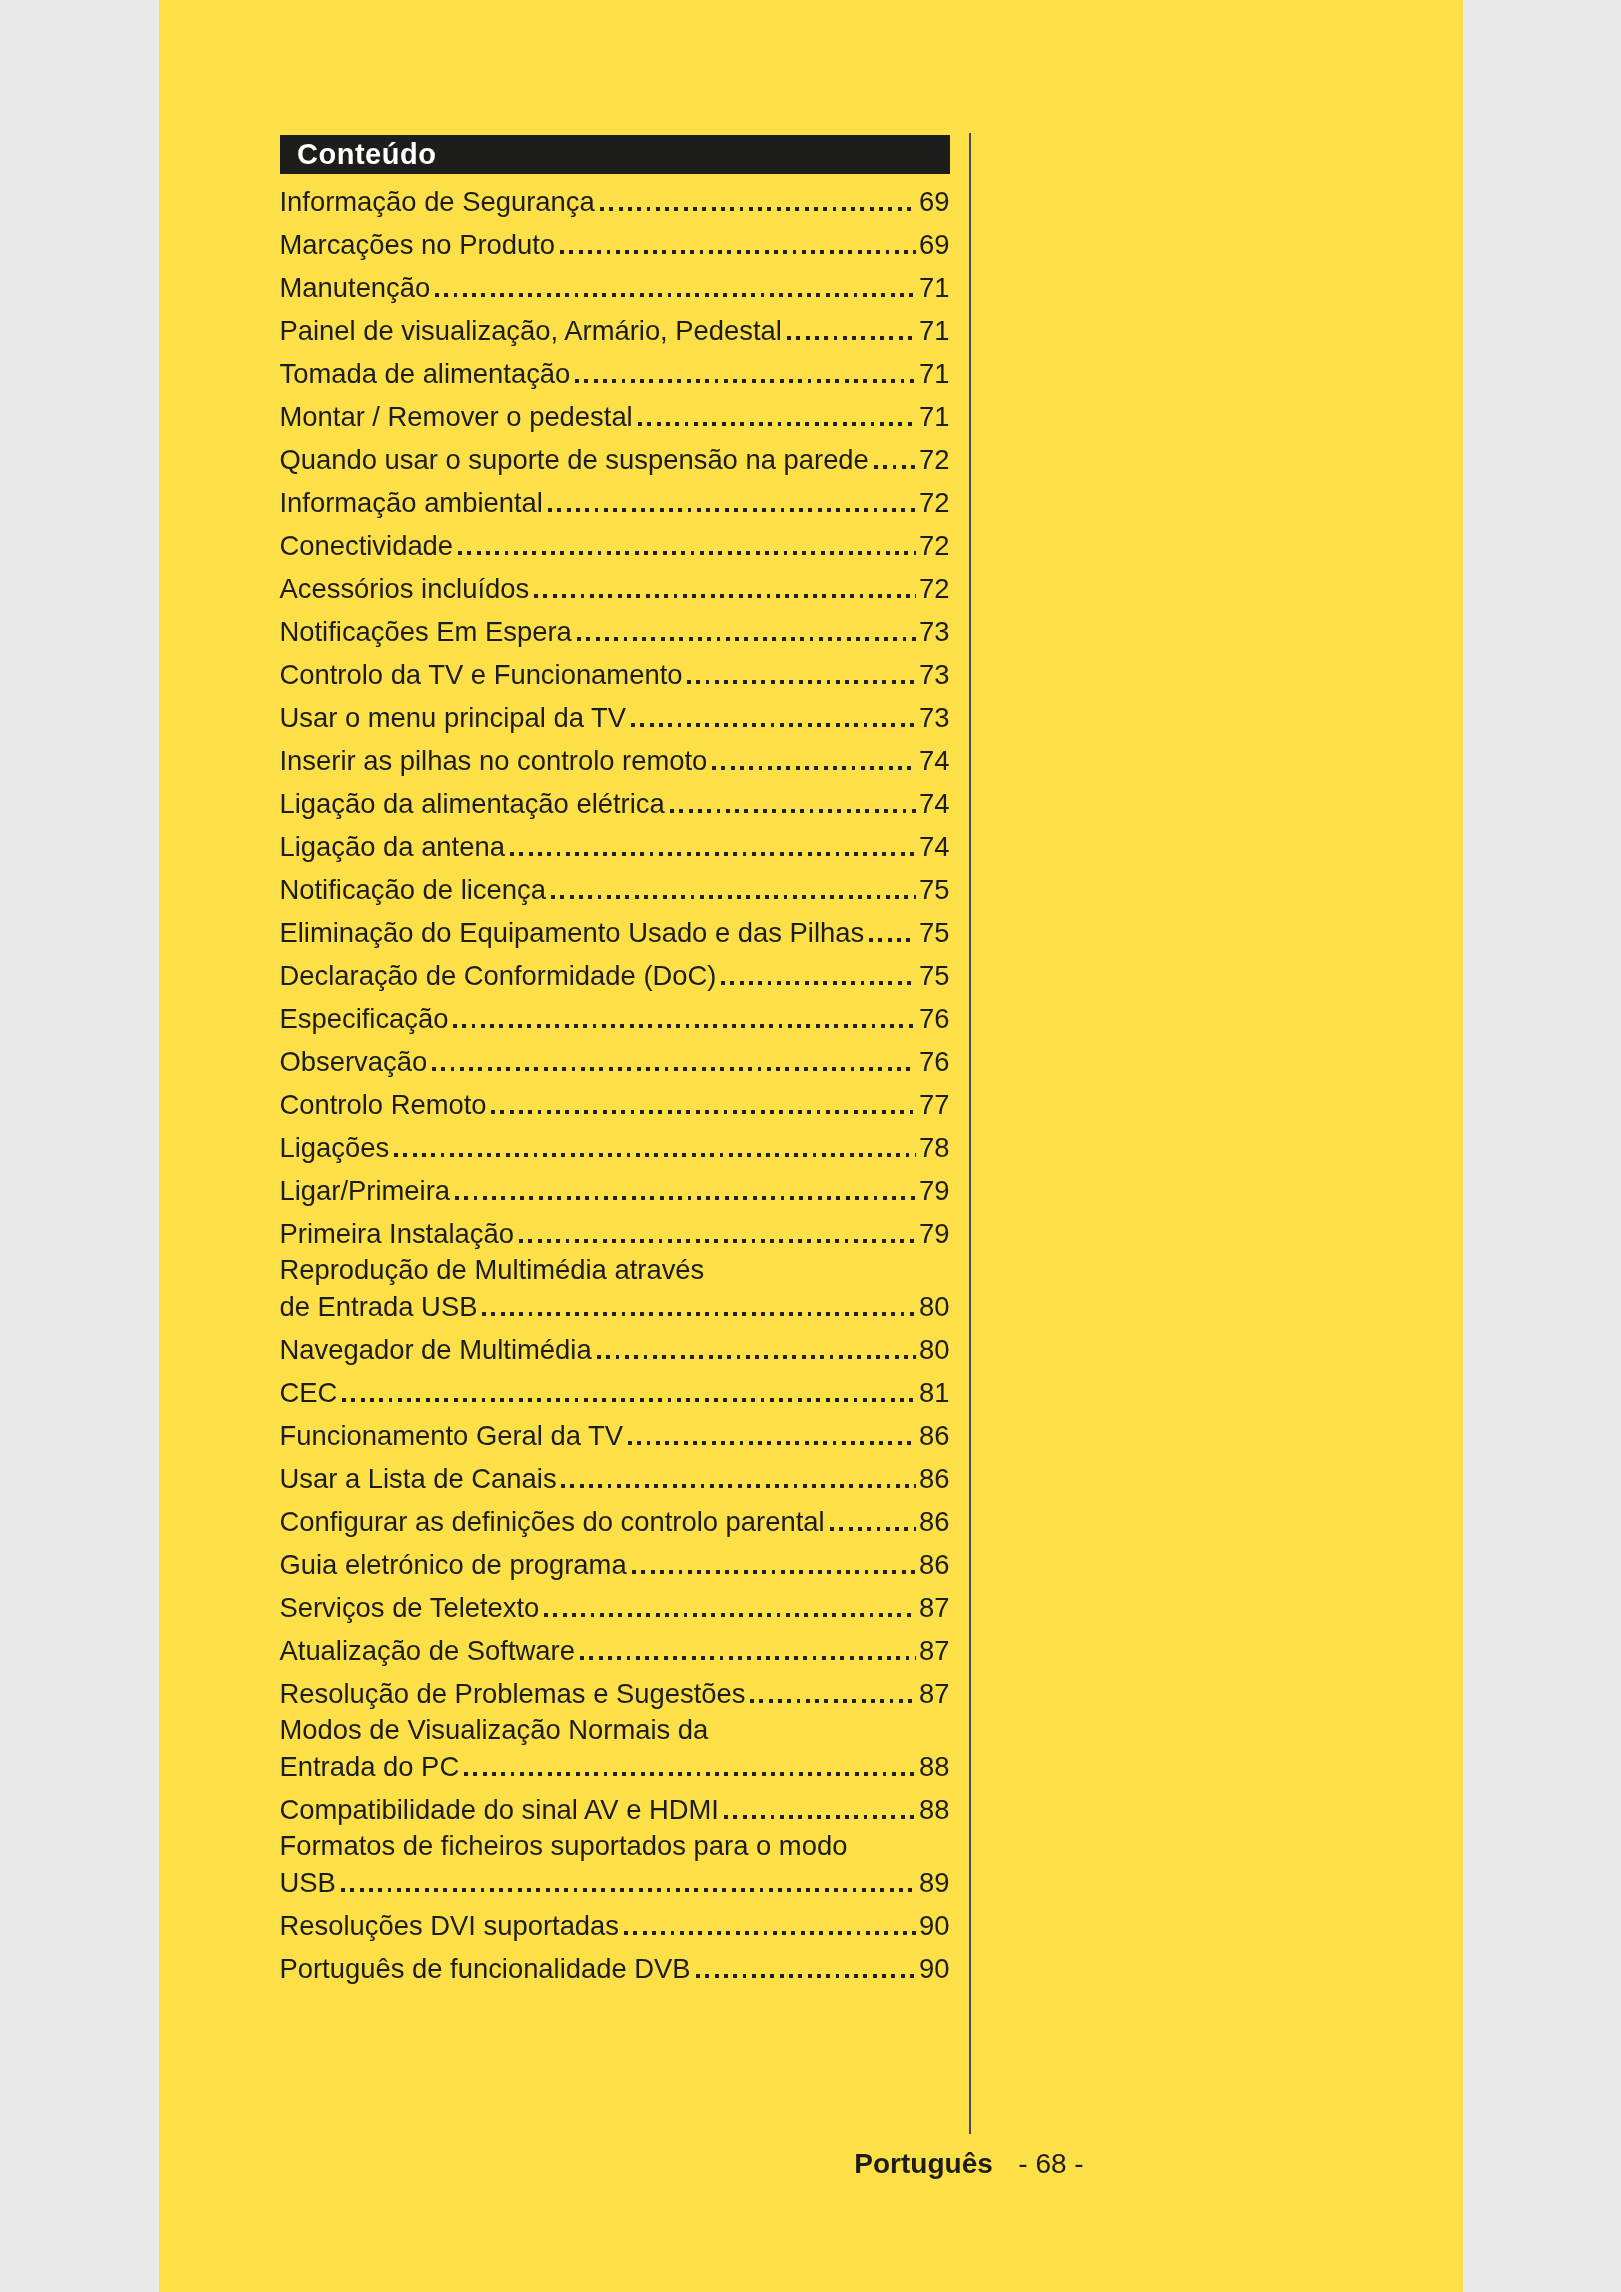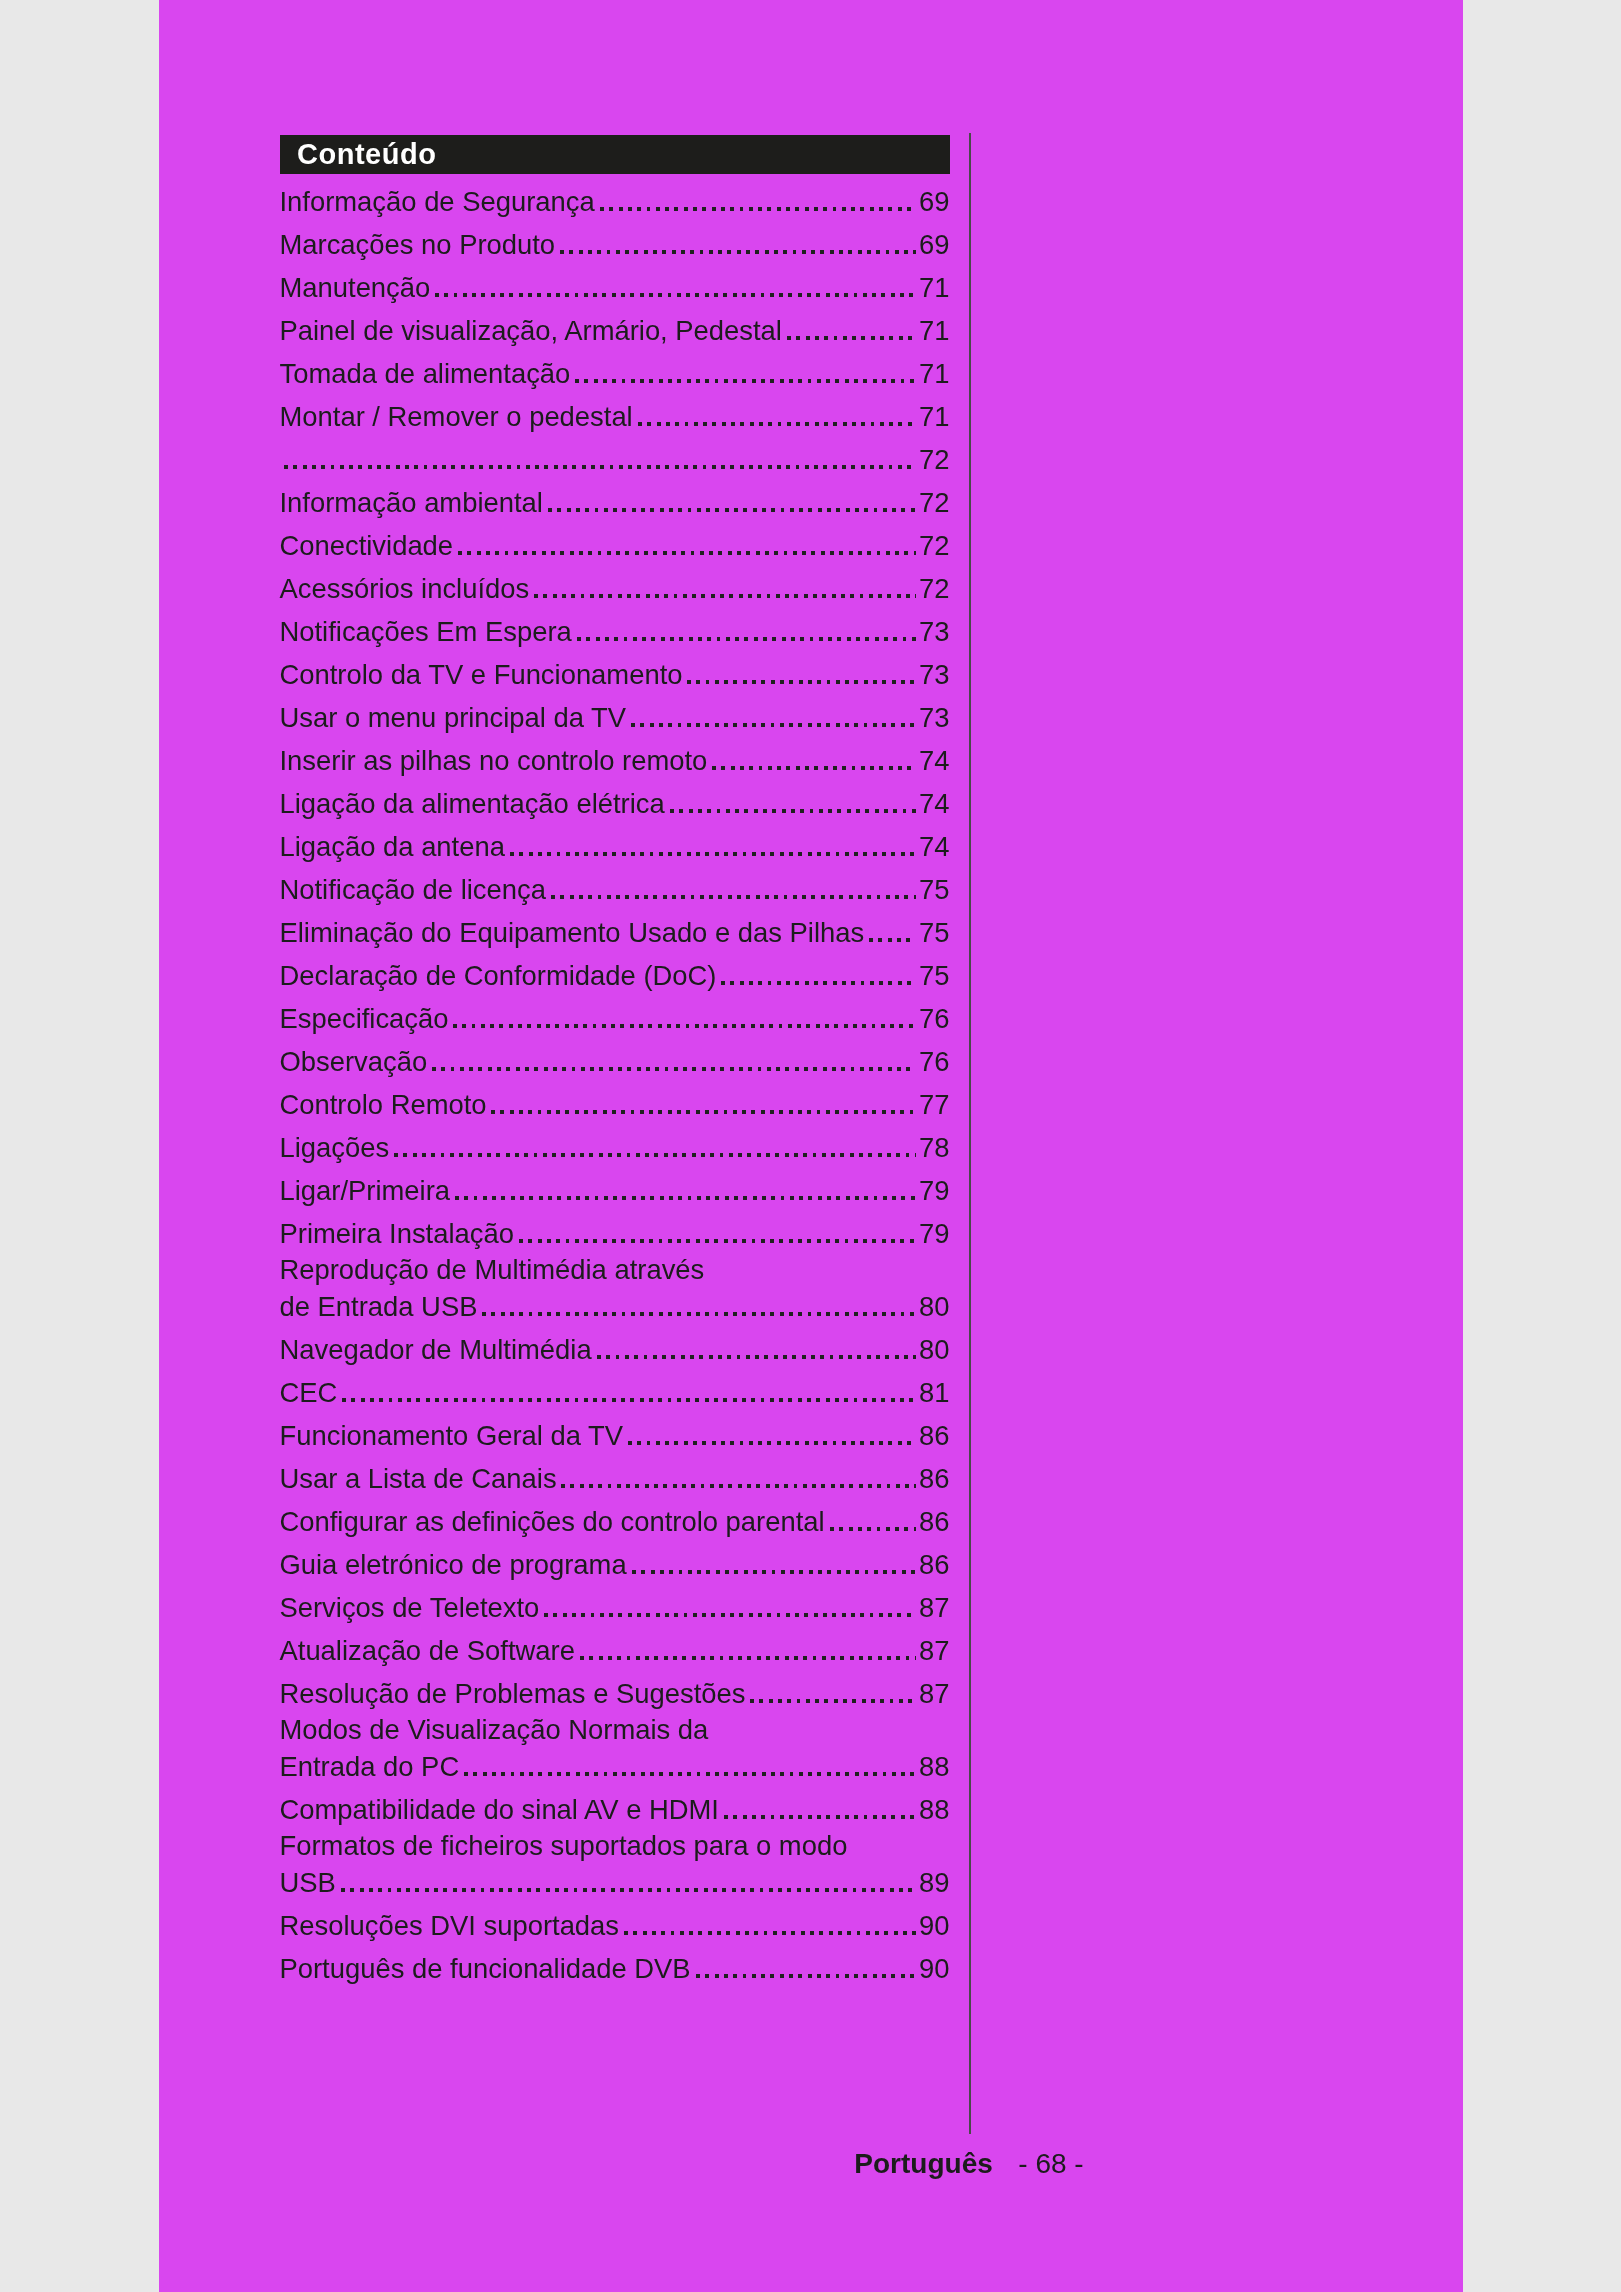--- a/index.html
+++ b/index.html
@@ -1,20 +1,20 @@
 <!DOCTYPE html>
 <html><head>
 <meta charset="utf-8">
 <style>
   html,body { margin:0; padding:0; background:#e8e8e8; }
   .page {
     position:relative;
     width:1304px; height:2293px;
     margin:0 auto;
-    background:#d946ef;
+    background:#fde047;
     font-family:"Liberation Sans", sans-serif;
     color:#1c1c1c;
     overflow:hidden;
   }
 
   
   .toc-bar {
     position:absolute;
     left:121px; top:135px;
     width:670px; height:39px;
@@ -124,20 +124,21 @@
       </div>
       <div class="toc-entry">
         <div class="line">
           <span class="label">Montar / Remover o pedestal</span>
           <span class="dots"></span>
           <span class="page-num">71</span>
         </div>
       </div>
       <div class="toc-entry">
         <div class="line">
+          <span class="label">Quando usar o suporte de suspensão na parede</span>
           <span class="dots"></span>
           <span class="page-num">72</span>
         </div>
       </div>
       <div class="toc-entry">
         <div class="line">
           <span class="label">Informação ambiental</span>
           <span class="dots"></span>
           <span class="page-num">72</span>
         </div>

